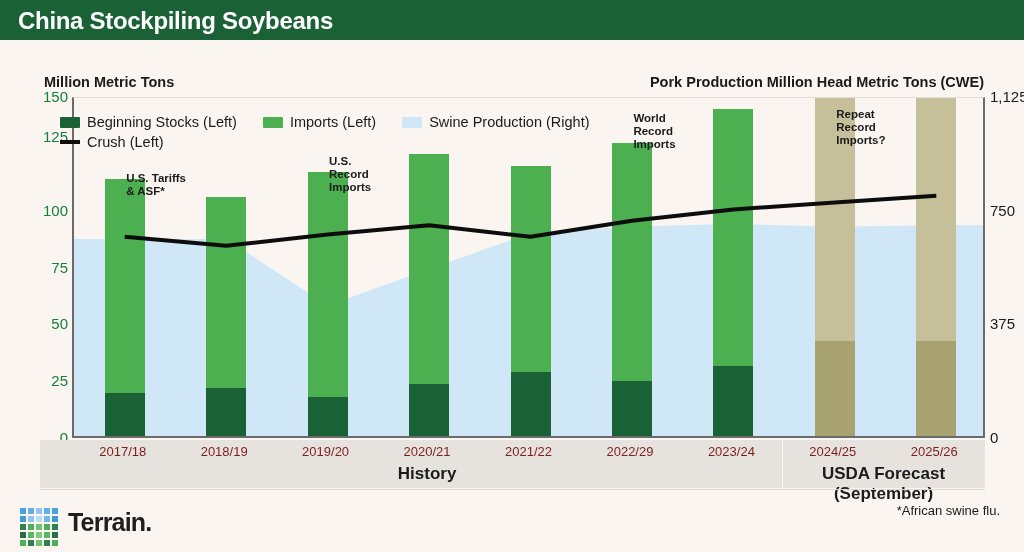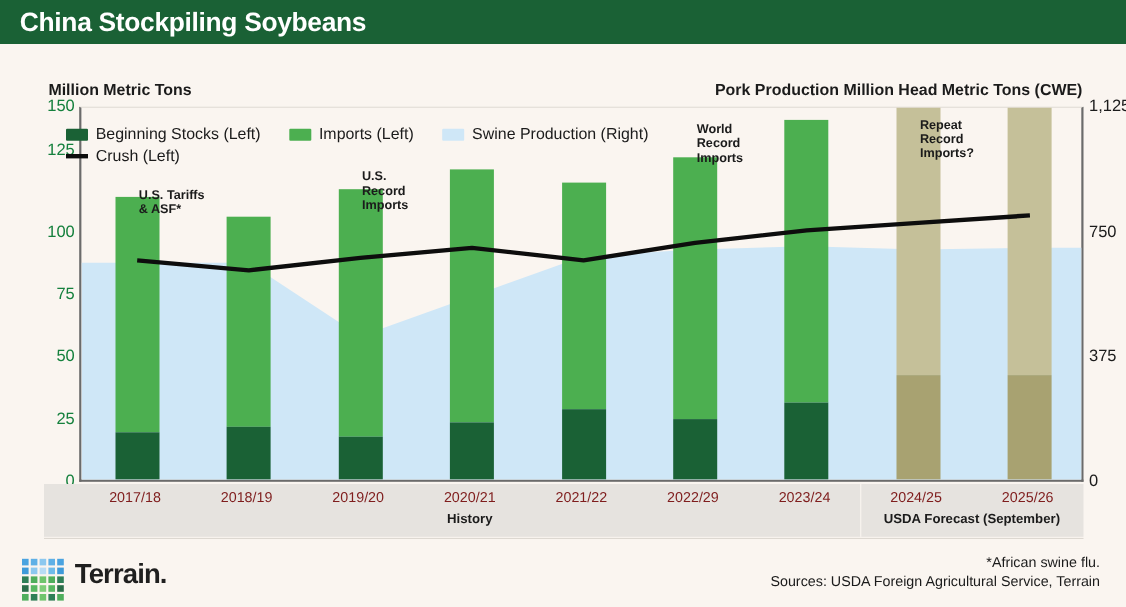--- a/index.html
+++ b/index.html
@@ -80,21 +80,21 @@
   }
   .xband-split {
     position: absolute; left: 0; top: 0; width: 1px; height: 48px; background: #faf5f0;
   }
   .xtick {
     position: absolute; top: 4px; text-align: center;
     font-size: 13px; color: #7f1d1d;
   }
   .xgroup {
     position: absolute; top: 24px; text-align: center;
-    font-size: 12px; font-weight: bold; color: #1b1b1b;
+    font-size: 17px; font-weight: bold; color: #1b1b1b;
   }
 
   
   .legend { position: absolute; left: 60px; top: 110px; }
   .legend-row { display: flex; align-items: flex-end; height: 20px; }
   .legend-item { display: flex; align-items: center; margin-right: 26px; }
   .swatch { width: 20px; height: 11px; margin-right: 7px; border-radius: 1px; }
   .swatch-line { width: 20px; height: 4px; margin-right: 7px; background: #0d0d0d; }
   .legend-label { font-size: 14.5px; color: #1b1b1b; }
 
@@ -257,21 +257,20 @@
         <div class="logo-cell" style="background: rgb(42, 110, 73);"></div>
         <div class="logo-cell" style="background: rgb(79, 174, 92);"></div>
         <div class="logo-cell" style="background: rgb(47, 127, 87);"></div>
         <div class="logo-cell" style="background: rgb(111, 196, 109);"></div>
         <div class="logo-cell" style="background: rgb(47, 127, 87);"></div>
         <div class="logo-cell" style="background: rgb(79, 174, 92);"></div>
       </div>
     <div class="logo-text">Terrain.</div>
   </div>
   <div class="footnote">*African swine flu.</div>
-  <div class="footnote2">Sources: USDA Foreign Agricultural Service, Terrain</div>
 
 <div class="annot" style="top: 172px; width: 74px; left: 126.167px;">
       <div>U.S. Tariffs</div>
       <div>&amp; ASF*</div>
     </div>
     <div class="annot" style="top: 155px; width: 74px; left: 329.056px;">
       <div>U.S.</div>
       <div>Record</div>
       <div>Imports</div>
     </div>

